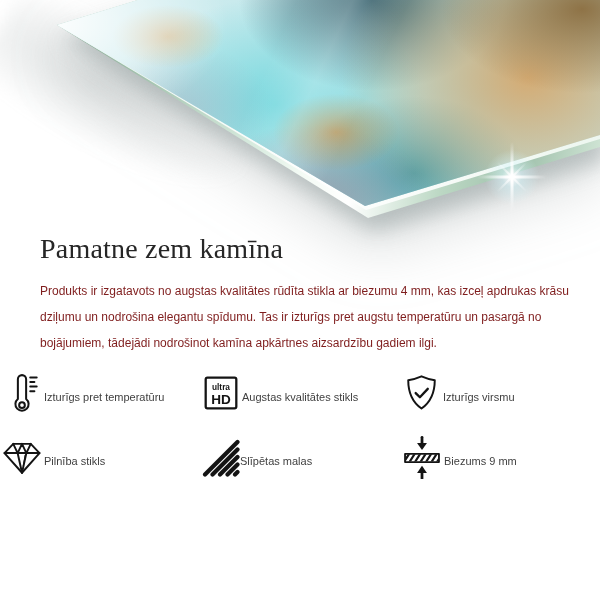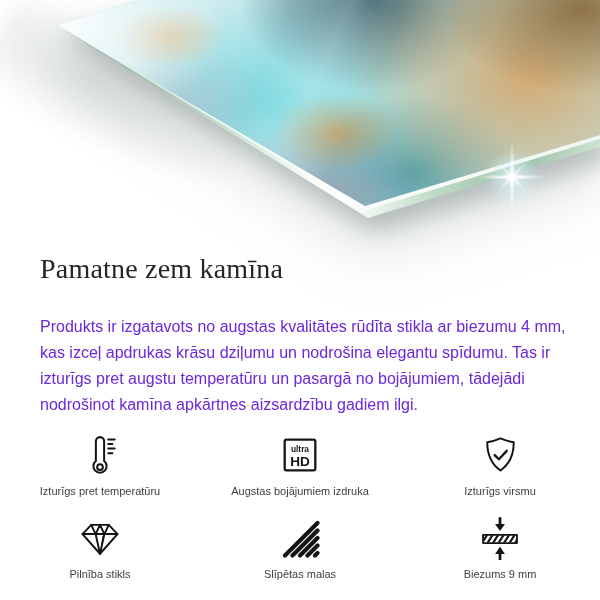--- a/index.html
+++ b/index.html
@@ -62,38 +62,38 @@
       background: linear-gradient(to right, rgba(255,255,255,0), #fff 46%, #fff 54%, rgba(255,255,255,0)); }
   .sparkle .beam-d1, .sparkle .beam-d2 { position:absolute; left:50%; top:50%; width:2px; height:58%;
       background: linear-gradient(to bottom, rgba(255,255,255,0), rgba(255,255,255,0.85) 50%, rgba(255,255,255,0)); }
   .sparkle .beam-d1 { transform: translate(-50%,-50%) rotate(45deg); }
   .sparkle .beam-d2 { transform: translate(-50%,-50%) rotate(-45deg); }
 
   
   .content { padding: 0 40px; }
 
   h1.title {
-    margin-top:24px;
+    margin-top:4px;
     font-family:"Liberation Serif","DejaVu Serif",serif;
     font-weight:400; font-size:28px; line-height:34px;
     color:#262626; letter-spacing:0.2px;
   }
   h1.title span { display:block; }
 
   p.description {
-    margin-top:28px; width:545px;
-    font-size:16px; line-height:26px; color:#6d28d9;
+    margin-top:12px; width:545px;
+    font-size:12px; line-height:26px; color:#7f1d1d;
   }
 
   
   .features {
     margin:14px 0 0 -40px; width:600px;
     display:grid; grid-template-columns:repeat(3,1fr); row-gap:18px;
   }
-  .feature { display:flex; flex-direction:column; align-items:center; }
+  .feature { display:flex; flex-direction:row; align-items:center; }
   .icon-box { height:46px; display:flex; align-items:center; justify-content:center; }
   .feature-label { margin-top:7px; font-size:11px; color:#3f3f3f; text-align:center; }
 
   .icon-box svg { stroke:#141414; fill:none; stroke-width:2.2; stroke-linecap:round; stroke-linejoin:round; }
   .icon-box svg text { stroke:none; fill:#141414; font-family:"Liberation Sans",sans-serif; font-weight:bold; }
   .icon-box svg .filled { fill:#141414; stroke:none; }
 </style>
 </head>
 <body>
 
@@ -137,21 +137,21 @@
     </div>
 
     <div class="feature">
       <div class="icon-box">
         <svg width="42" height="42" viewBox="0 0 48 48">
           <rect x="6.5" y="6.5" width="35" height="35" rx="2" stroke-width="2.6"></rect>
           <text x="24" y="20" font-size="9.5" text-anchor="middle">ultra</text>
           <text x="24" y="36" font-size="15.5" text-anchor="middle">HD</text>
         </svg>
       </div>
-      <span class="feature-label">Augstas bojājumiem izdruka</span>
+      <span class="feature-label">Augstas kvalitātes stikls</span>
     </div>
 
     <div class="feature">
       <div class="icon-box">
         <svg width="43" height="43" viewBox="0 0 48 48">
           <path d="M24 4.8 C29 7 33.5 8.3 38.8 9.2 C38.8 21.5 34.8 33.2 24 40.8 C13.2 33.2 9.2 21.5 9.2 9.2 C14.5 8.3 19 7 24 4.8 Z"></path>
           <path d="M17.5 23.5 L22.2 28.2 L31 18.8" stroke-width="2.6"></path>
         </svg>
       </div>
       <span class="feature-label">Izturīgs virsmu</span>

